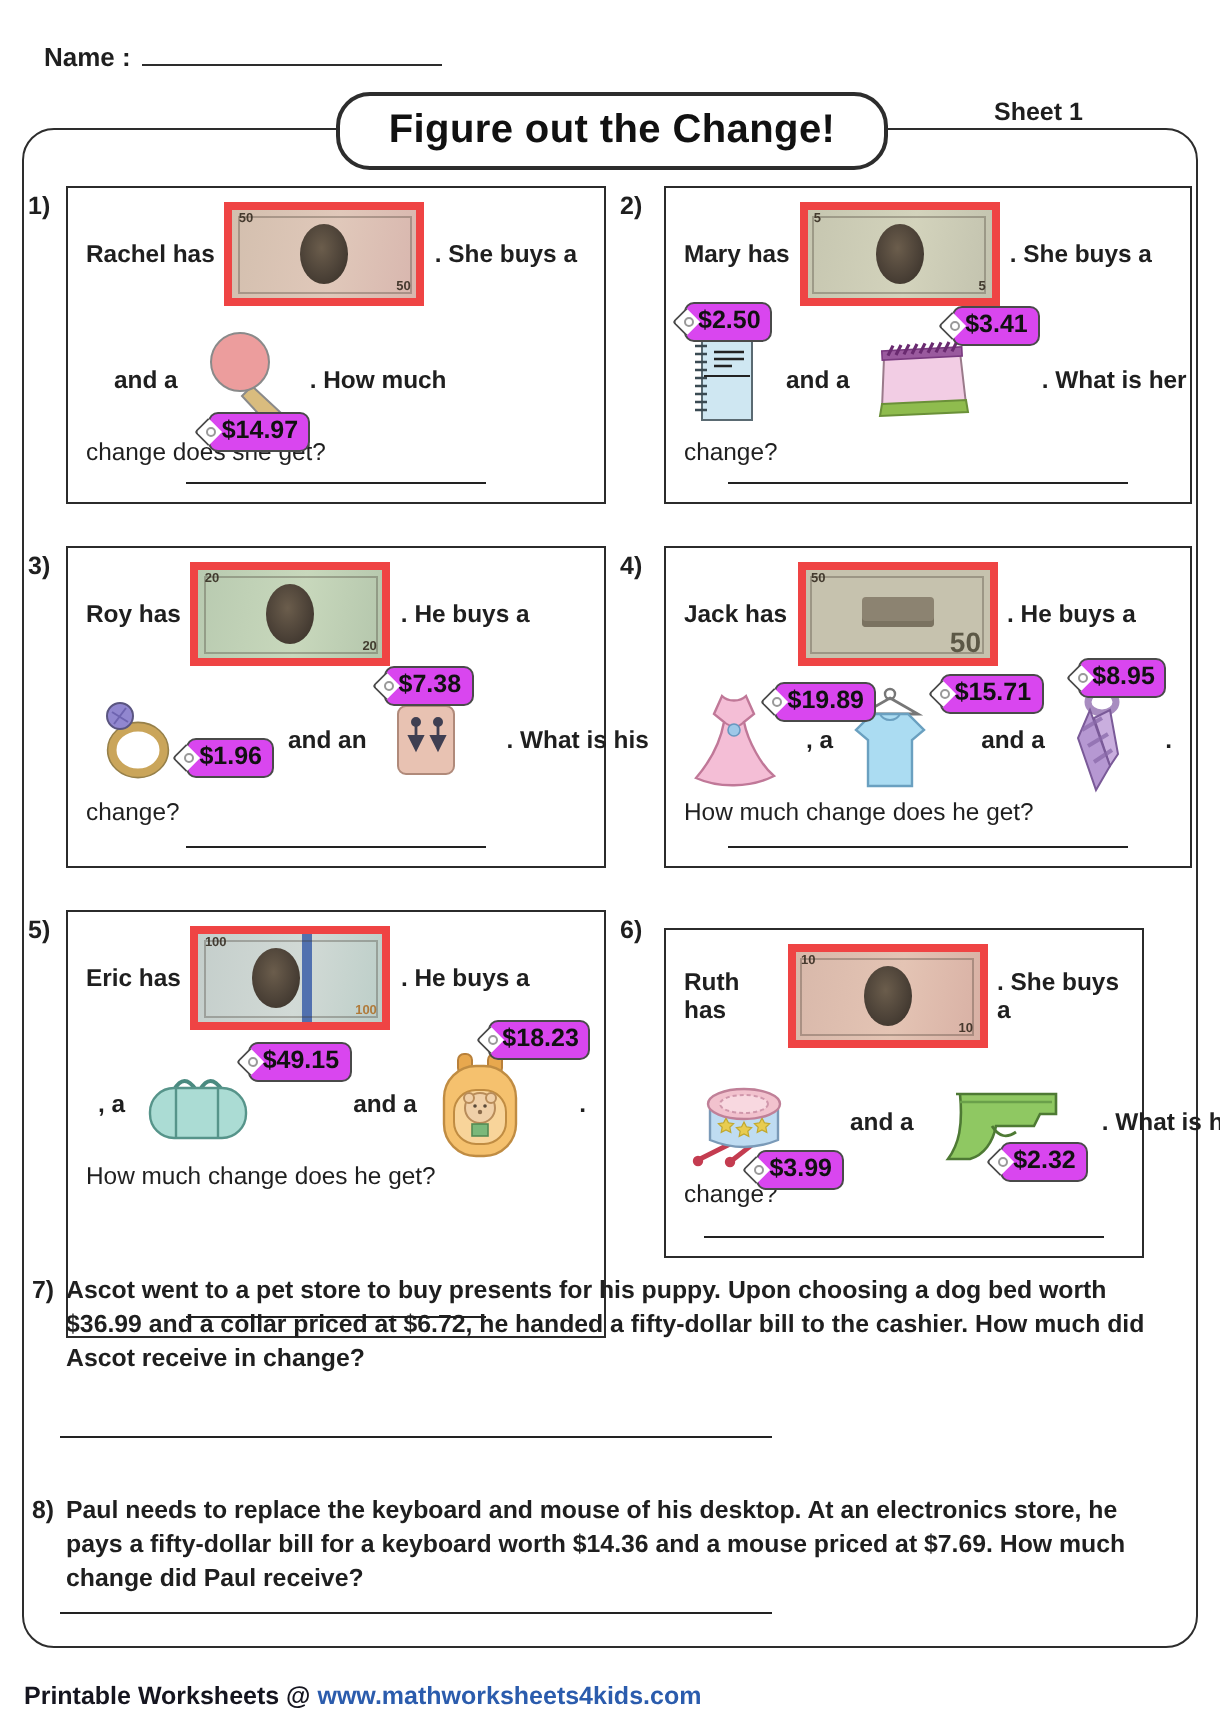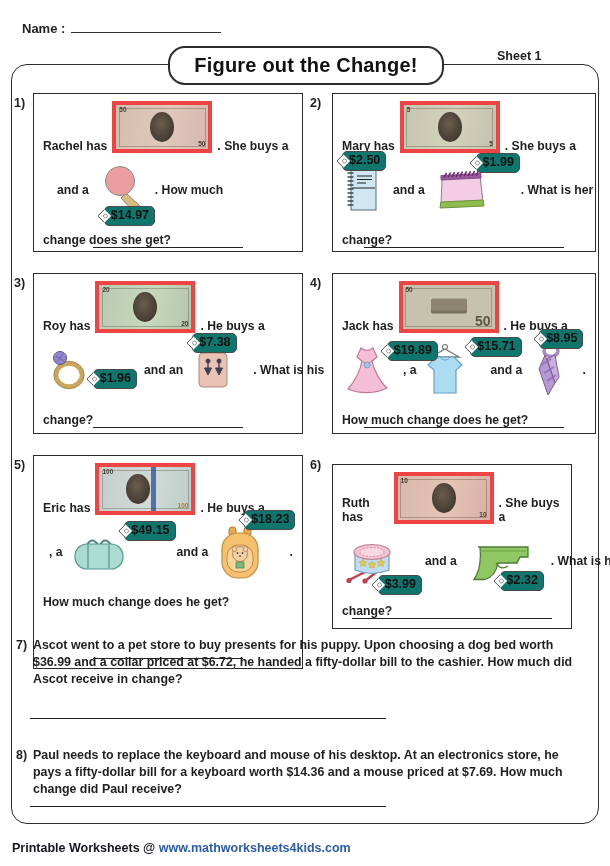--- a/index.html
+++ b/index.html
@@ -14,23 +14,23 @@
   .titlebox{
     position:absolute;left:168px;top:46px;width:272px;height:35px;background:#fff;
     border:2.2px solid #2d2d2d;border-radius:17px;display:flex;align-items:center;justify-content:center;
     font-weight:800;font-size:20px;z-index:3;letter-spacing:.2px;color:#111;
   }
   .sheet{position:absolute;left:497px;top:49px;font-weight:700;font-size:12.5px;z-index:3;}
   
   .pnum{position:absolute;font-weight:700;font-size:12.5px;z-index:2;}
   .pbox{position:absolute;border:1.5px solid #2b2b2b;background:#fff;box-sizing:border-box;
         padding:7px 9px 6px 9px;display:flex;flex-direction:column;z-index:2;}
-  .l1{display:flex;align-items:flex-end;gap:5px;font-size:12.2px;font-weight:600;}
+  .l1{display:flex;align-items:center;gap:5px;font-size:12.2px;font-weight:600;}
   .l2{display:flex;align-items:center;gap:5px;font-size:12.2px;font-weight:600;margin-top:9px;min-height:56px;}
-  .q{font-size:12.2px;font-weight:700;margin-top:15px;}
+  .q{font-size:12.2px;font-weight:400;margin-top:1px;}
   .ans{margin-top:auto;align-self:center;border-bottom:1.5px solid #222;margin-bottom:3px;}
   .ans.w150{width:150px;} .ans.w200{width:200px;}
   .conn{white-space:nowrap;}
   
   .bill{position:relative;display:inline-block;width:92px;height:44px;border:4px solid #ef4444;flex:0 0 auto;}
   .bill::after{content:"";position:absolute;inset:2.5px;border:1px solid rgba(60,50,40,.30);pointer-events:none;}
   .boval{position:absolute;left:50%;top:50%;transform:translate(-50%,-50%);width:24px;height:30px;border-radius:50%;
          background:radial-gradient(ellipse at 45% 40%, #6b5d4c 0%, #4a4036 60%, #332c24 100%);}
   .bnum{position:absolute;font-size:6.5px;font-weight:700;color:rgba(45,35,25,.85);line-height:1;}
   .bnum.tl{top:2px;left:3px;} .bnum.br{bottom:2px;right:3px;}
@@ -40,21 +40,21 @@
   .bstripe{position:absolute;left:56%;top:0;bottom:0;width:5px;background:#3b5ea8;opacity:.85;}
   .bill-50f{background:linear-gradient(100deg,#d3bfae 0%,#e0c8ba 55%,#d8b6ae 100%);}
   .bill-5f{background:linear-gradient(100deg,#c6c6b0 0%,#d3d3bc 55%,#c2c2ae 100%);}
   .bill-20f{background:linear-gradient(100deg,#b8cab0 0%,#c8d8bc 55%,#b4c6ac 100%);}
   .bill-50b{background:linear-gradient(100deg,#c2beaa 0%,#ccc8b4 55%,#beba a8 100%);background-color:#c6c2ae;}
   .bill-100f{background:linear-gradient(100deg,#c4cecb 0%,#d2dad6 55%,#bccec8 100%);}
   .bill-10f{background:linear-gradient(100deg,#d8b8aa 0%,#e4c4b4 55%,#d8b0a4 100%);}
   
   .item{position:relative;display:inline-block;flex:0 0 auto;}
   .tag{
-    position:absolute;z-index:5;background:#0f766e;border:1.5px solid #4a4a4a;border-radius:5px;
+    position:absolute;z-index:5;background:#d946ef;border:1.5px solid #4a4a4a;border-radius:5px;
     padding:0 5px 0 6px;height:18px;line-height:16.5px;font-weight:700;font-size:12.5px;white-space:nowrap;color:#111;
   }
   .tag::before{content:"";position:absolute;left:-5.5px;top:50%;width:9px;height:9px;background:#fff;
     border-left:1.5px solid #4a4a4a;border-bottom:1.5px solid #4a4a4a;transform:translateY(-50%) rotate(45deg);
     border-bottom-left-radius:2px;}
   .tag::after{content:"";position:absolute;left:-1.5px;top:50%;transform:translateY(-50%);width:3px;height:3px;
     border:1px solid #999;border-radius:50%;background:#fff;}
   
   .wp{position:absolute;left:16px;width:574px;display:flex;gap:6px;font-size:12.4px;font-weight:600;line-height:1.38;z-index:2;}
   .wp .wpnum{flex:0 0 auto;font-weight:700;}
@@ -128,21 +128,21 @@
     <span class="conn" style="margin-left:10px">and a</span>
     <span class="item" style="margin-left:6px;margin-right:30px">
       <svg width="50" height="46" viewBox="0 0 50 46">
         <path d="M6 12 L44 9 L47 35 L5 37 Z" fill="#f2cde4" stroke="#9a7a8a" stroke-width="1"></path>
         <path d="M5 35 L47 33 L48 39 L4 41 Z" fill="#8fbc4e" stroke="#6a9038" stroke-width="1"></path>
         <rect x="5" y="7.5" width="40" height="4.5" transform="rotate(-3 25 10)" fill="#9a5a9e" stroke="#7a3a80" stroke-width="0.8"></rect>
         <g stroke="#6a2a70" stroke-width="1.6">
           <path d="M8 10.8 l2.5 -5 M12 10.5 l2.5 -5 M16 10.2 l2.5 -5 M20 10 l2.5 -5 M24 9.7 l2.5 -5 M28 9.4 l2.5 -5 M32 9.2 l2.5 -5 M36 9 l2.5 -5 M40 8.7 l2.5 -5"></path>
         </g>
       </svg>
-      <span class="tag" style="top:-14px;right:-34px">$1.99</span>
+      <span class="tag" style="top:-14px;right:-34px">$3.41</span>
     </span>
     <span class="conn">. What is her</span>
   </div>
   <div class="q">change?</div>
   <div class="ans w200"></div>
 </div>
 
 <div class="pnum" style="left:14px;top:276px">3)</div>
 <div class="pbox" style="left:33px;top:273px;width:270px;height:161px">
   <div class="l1">

